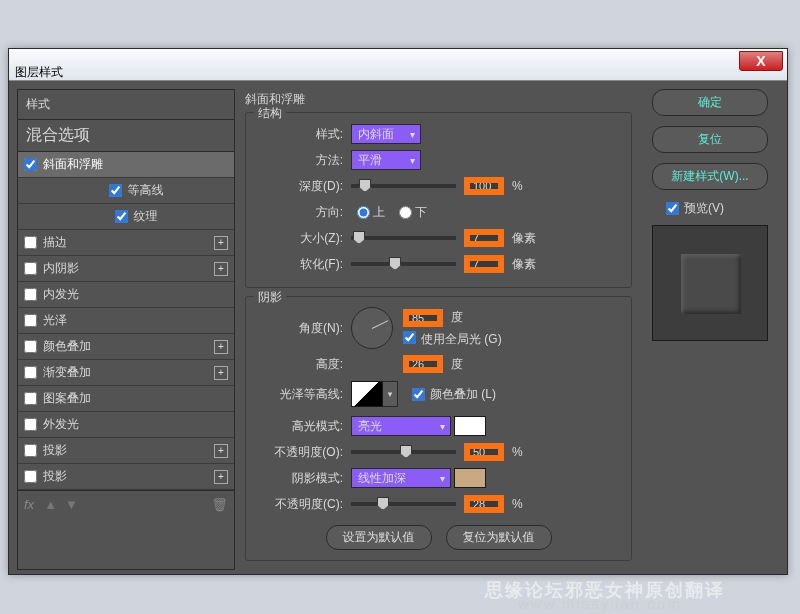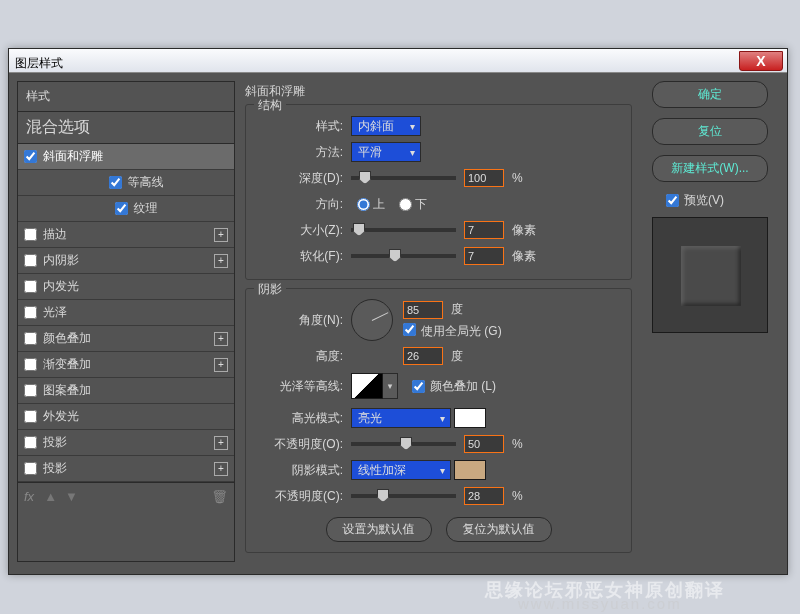--- a/index.html
+++ b/index.html
@@ -1,19 +1,19 @@
 <!DOCTYPE html>
 <html><head>
 <meta charset="utf-8">
 <style>
 * { margin: 0; padding: 0; box-sizing: border-box; font-family: "Microsoft YaHei", sans-serif; }
 body { background: #d0d4dc; width: 800px; height: 614px; position: relative; overflow: hidden; }
 
 .window { position: absolute; left: 8px; top: 48px; width: 780px; height: 527px; background: #535353; border: 1px solid #2a2a2a; box-shadow: 0 0 8px rgba(0,0,0,0.3); }
-.titlebar { background: linear-gradient(#fafbfd, #e0e4ec); height: 24px; display: flex; align-items: flex-end; padding: 0 6px; border-bottom: 1px solid #888; position: relative; }
+.titlebar { background: linear-gradient(#fafbfd, #e0e4ec); height: 32px; display: flex; align-items: flex-start; padding: 15px 6px; border-bottom: 1px solid #888; position: relative; }
 .titlebar-text { font-size: 12px; color: #000; }
 .close-btn { position: absolute; right: 4px; top: 2px; width: 44px; height: 20px; background: linear-gradient(#e08080, #c82020); border: 1px solid #8a1515; border-radius: 0 0 3px 3px; display: flex; align-items: center; justify-content: center; color: #fff; font-size: 14px; font-weight: bold; cursor: pointer; }
 
 .body-area { display: flex; height: calc(100% - 28px); padding: 8px 10px 8px 8px; }
 
 .left-panel { width: 218px; border: 1px solid #2a2a2a; background: #535353; }
 .style-header { padding: 6px 8px; font-size: 12px; color: #d8d8d8; border-bottom: 1px solid #2a2a2a; }
 .blend-row { padding: 5px 8px; font-size: 16px; color: #d8d8d8; border-bottom: 1px solid #2a2a2a; }
 .effect-row { display: flex; align-items: center; padding: 4px 6px; font-size: 12px; color: #d8d8d8; border-bottom: 1px solid #3a3a3a; height: 26px; position: relative; }
 .effect-row.selected { background: #6b6b6b; color: #fff; }
@@ -25,23 +25,23 @@
 .footer-ico { margin-right: 10px; font-style: italic; }
 
 .center-panel { flex: 1; padding: 0 10px; }
 .section-title { font-size: 12px; color: #d8d8d8; margin: 2px 0 4px 0; }
 .group-box { border: 1px solid #3d3d3d; border-radius: 3px; padding: 8px 10px 10px 10px; margin-bottom: 8px; position: relative; }
 .group-title { position: absolute; top: -8px; left: 8px; background: #535353; font-size: 12px; color: #d8d8d8; padding: 0 4px; }
 .row { display: flex; align-items: center; height: 26px; font-size: 12px; color: #d8d8d8; }
 .row-label { width: 95px; text-align: right; padding-right: 8px; }
 .slider-track { width: 105px; height: 4px; background: #333; position: relative; margin-right: 8px; }
 .slider-thumb { position: absolute; top: -5px; width: 12px; height: 13px; background: #ccc; border: 1px solid #333; clip-path: polygon(0 0, 100% 0, 100% 60%, 50% 100%, 0 60%); }
-.num-input { width: 40px; height: 18px; background: #3a3a3a; border: 1px solid #f97316; color: #ddd; font-size: 11px; padding: 0 3px; text-align: left; }
+.num-input { width: 40px; height: 18px; background: #3a3a3a; border: 6px solid #f97316; color: #ddd; font-size: 11px; padding: 0 3px; text-align: left; }
 .unit { margin-left: 8px; }
-.select-box { height: 20px; background: #1d4ed8; border: 1px solid #2a2a2a; color: #ddd; font-size: 12px; padding: 0 20px 0 6px; display: inline-flex; align-items: center; position: relative; min-width: 70px; }
+.select-box { height: 20px; background: #8b5cf6; border: 1px solid #2a2a2a; color: #ddd; font-size: 12px; padding: 0 20px 0 6px; display: inline-flex; align-items: center; position: relative; min-width: 70px; }
 .select-box::after { content: "▾"; position: absolute; right: 5px; font-size: 10px; }
 .radio-row input[type=radio] { margin: 0 3px 0 6px; }
 .angle-circle { width: 42px; height: 42px; border: 1px solid #2a2a2a; border-radius: 50%; background: #5a5a5a; margin-right: 10px; position: relative; }
 .angle-circle::after { content: ""; position: absolute; width: 18px; height: 1px; background: #ccc; top: 20px; left: 20px; transform-origin: left; transform: rotate(-26deg); }
 .contour-swatch { width: 32px; height: 26px; background: linear-gradient(135deg, #fff 0%, #fff 48%, #000 50%, #000 100%); border: 1px solid #1a1a1a; }
 .contour-dd { width: 15px; height: 26px; background: #5a5a5a; border: 1px solid #2a2a2a; border-left: none; display: flex; align-items: center; justify-content: center; font-size: 9px; color: #ccc; }
 .color-swatch { width: 32px; height: 20px; border: 1px solid #1a1a1a; margin-left: 3px; }
 .btn-row { display: flex; gap: 14px; justify-content: center; margin-top: 8px; }
 .ps-btn { background: #5a5a5a; border: 1px solid #2a2a2a; border-radius: 12px; color: #ddd; font-size: 12px; padding: 3px 16px; cursor: pointer; }
 

